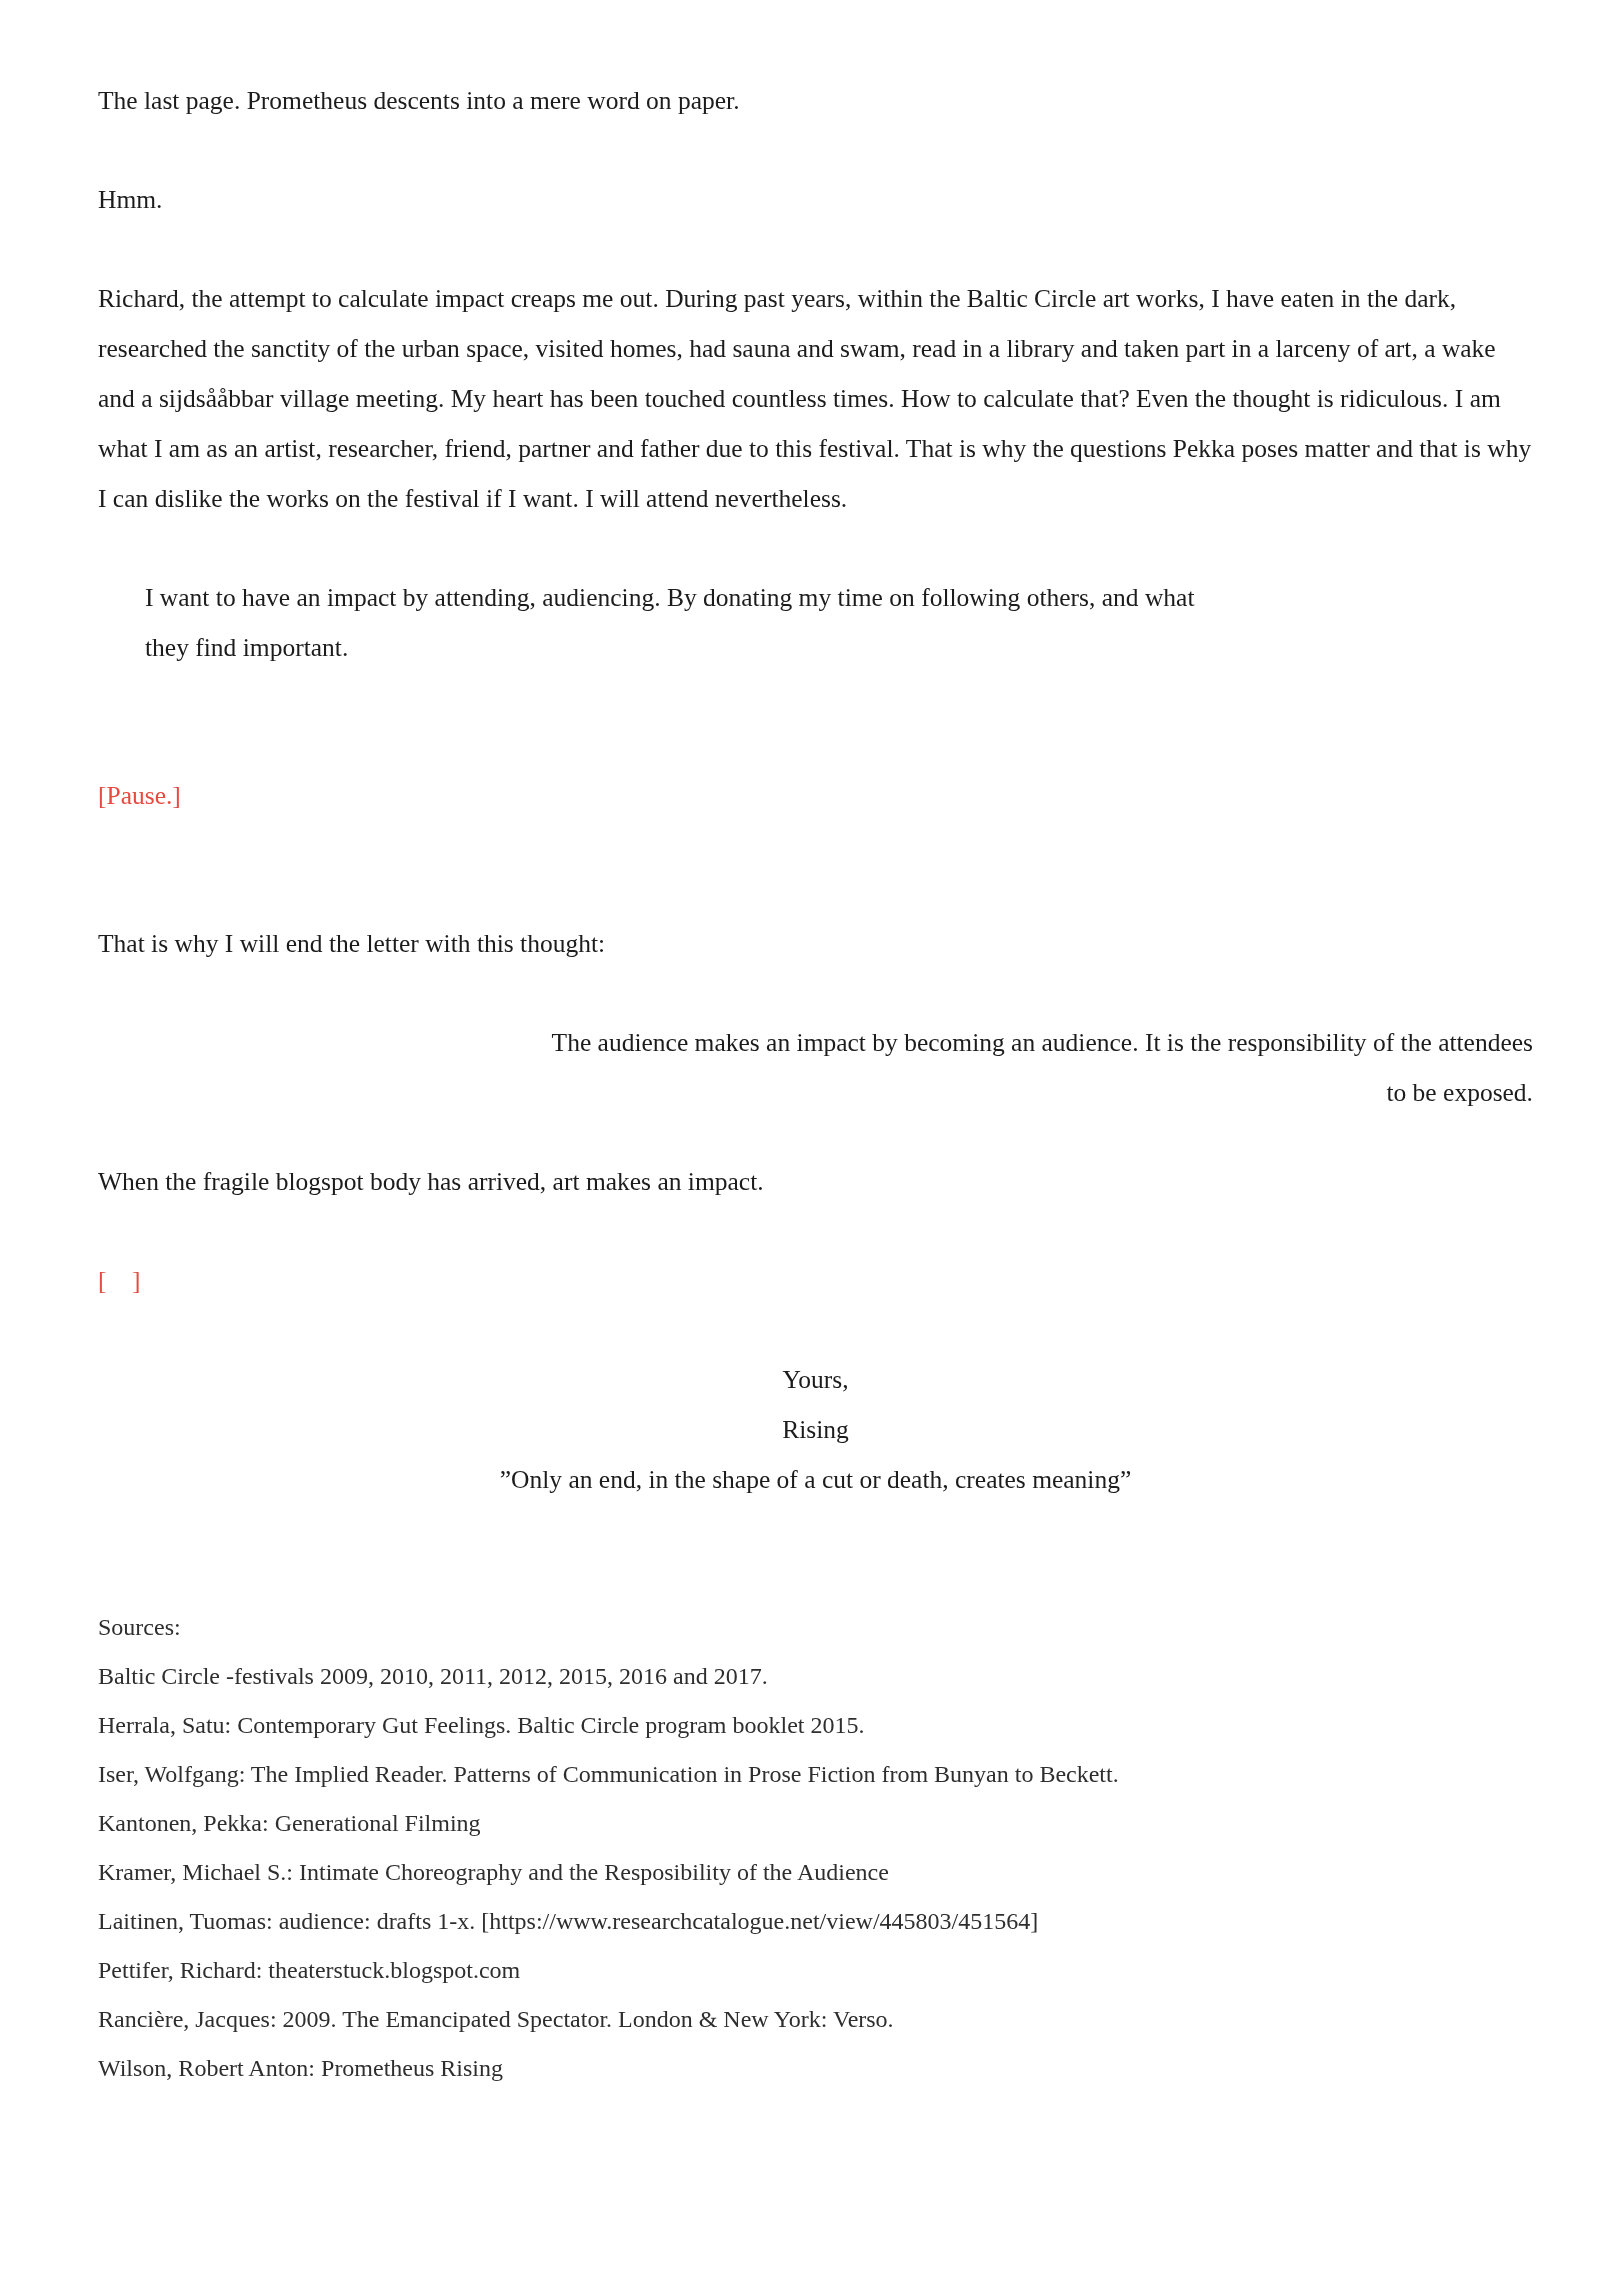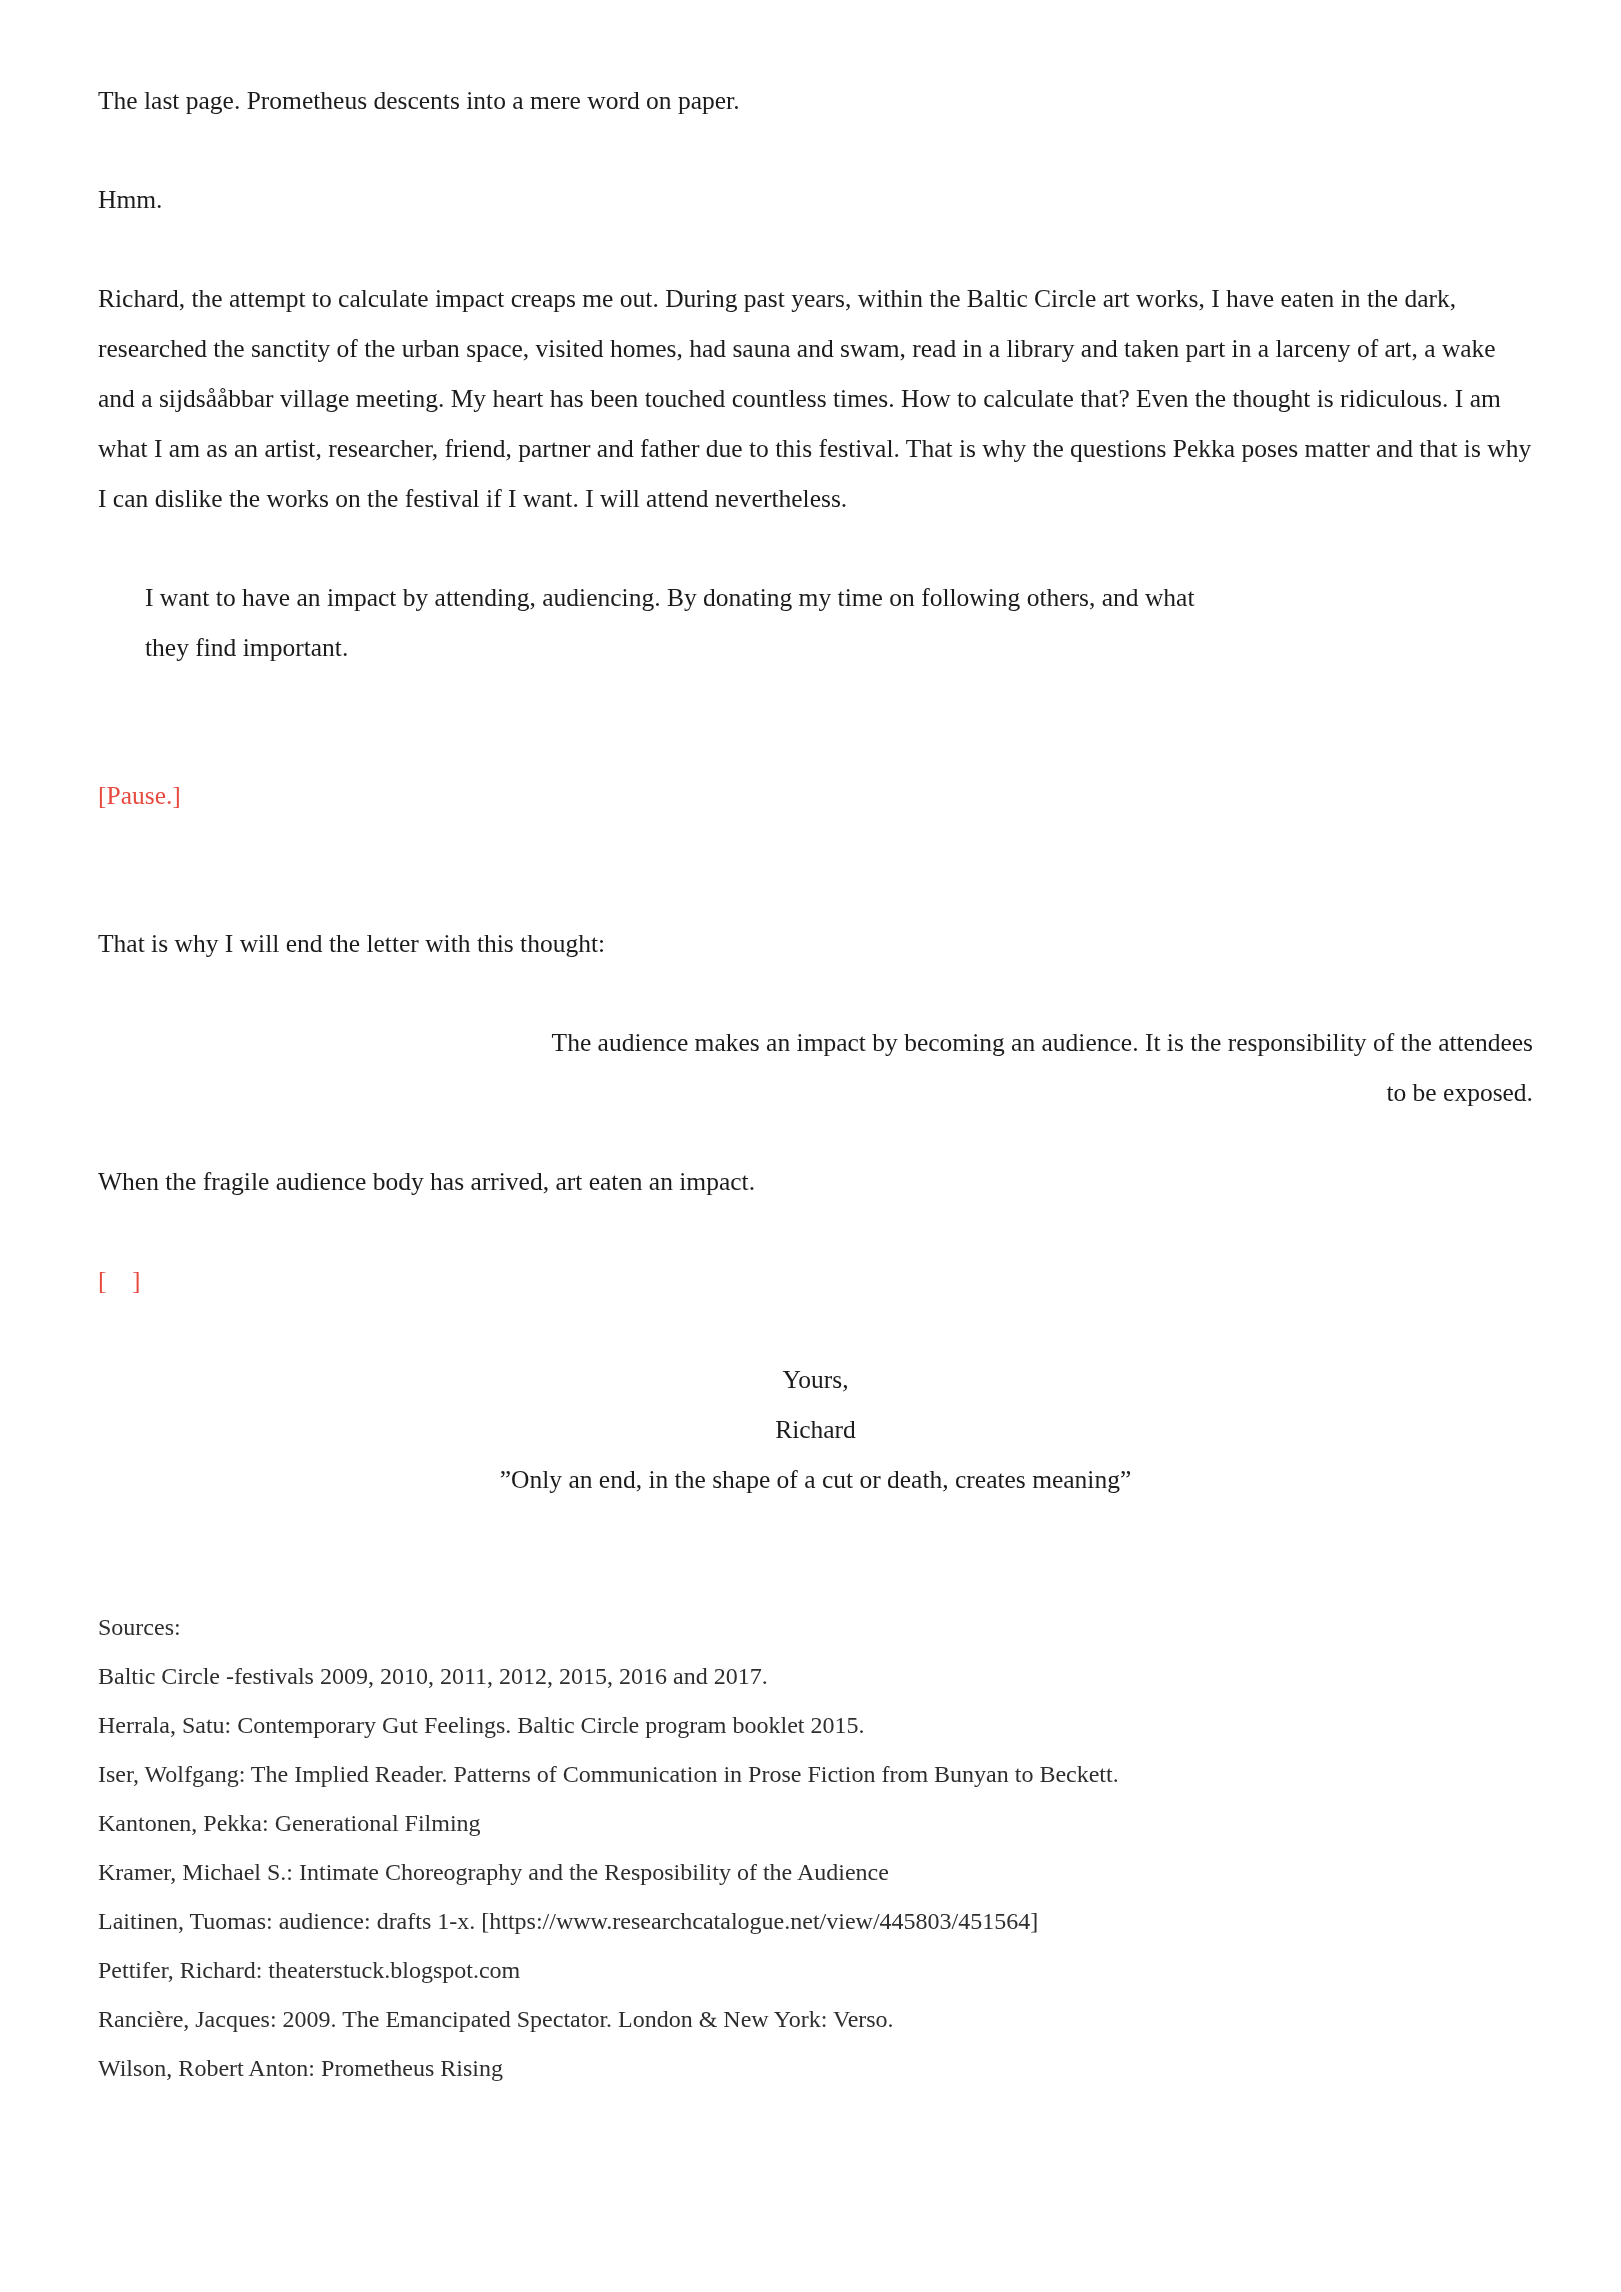--- a/index.html
+++ b/index.html
@@ -89,27 +89,27 @@
 
     <p class="para red pause-marker">[Pause.]</p>
 
     <p class="para thought-intro">That is why I will end the letter with this thought:</p>
 
     <div class="para audience-para">
       <span class="line">The audience makes an impact by becoming an audience. It is the responsibility of the attendees</span>
       <span class="line">to be exposed.</span>
     </div>
 
-    <p class="para">When the fragile audience body has arrived, art eaten an impact.</p>
+    <p class="para">When the fragile blogspot body has arrived, art makes an impact.</p>
 
     <p class="para red brackets">[&nbsp;&nbsp;&nbsp;&nbsp;]</p>
 
     <div class="signature">
       <span class="line">Yours,</span>
-      <span class="line">Richard</span>
+      <span class="line">Rising</span>
       <span class="line quote">”Only an end, in the shape of a cut or death, creates meaning”</span>
     </div>
 
   </div>
 
   <div class="sources">
     <div class="src-line">Sources:</div>
     <div class="src-line">Baltic Circle -festivals 2009, 2010, 2011, 2012, 2015, 2016 and 2017.</div>
     <div class="src-line">Herrala, Satu: Contemporary Gut Feelings. Baltic Circle program booklet 2015.</div>
     <div class="src-line">Iser, Wolfgang: The Implied Reader. Patterns of Communication in Prose Fiction from Bunyan to Beckett.</div>

